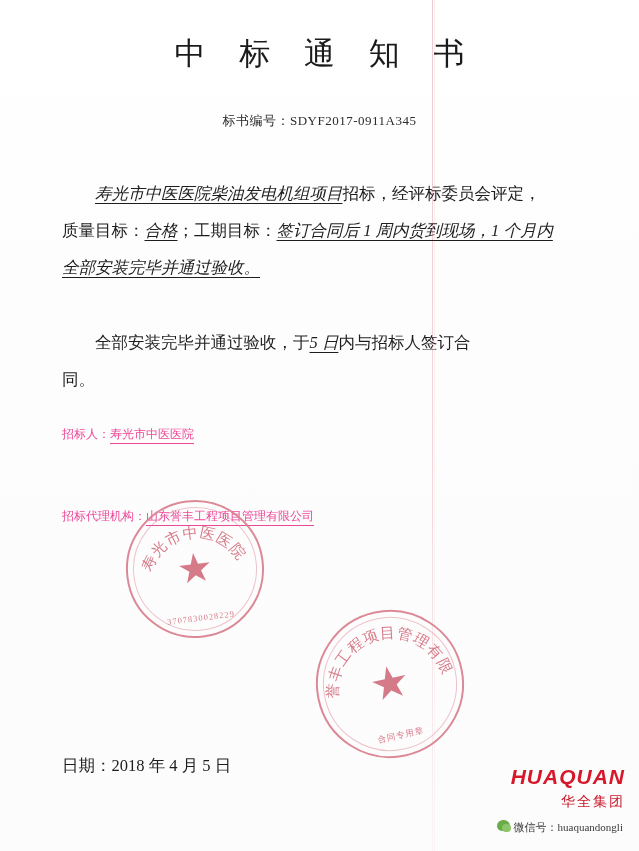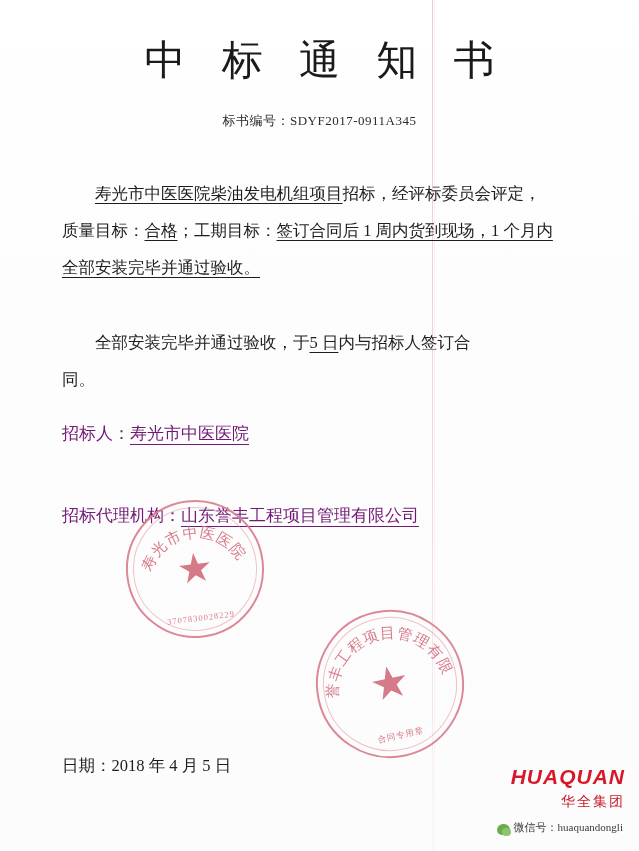--- a/index.html
+++ b/index.html
@@ -36,21 +36,21 @@
   .fold-line.second {
     left: 434px;
     background: linear-gradient(180deg, rgba(240,205,212,0.35) 0%, rgba(245,220,225,0.25) 100%);
   }
   .doc-title {
     position: absolute;
     top: 33px;
     left: 0;
     right: 0;
     text-align: center;
-    font-size: 41px;
+    font-size: 31px;
     letter-spacing: 13px;
     color: #1a1a1a;
     font-family: "Liberation Serif", "DejaVu Serif", serif;
     text-indent: 13px;
   }
   .doc-number {
     position: absolute;
     top: 112px;
     left: 0;
     right: 0;
@@ -74,36 +74,37 @@
   .para {
     margin: 0 0 0 0;
     text-align: justify;
   }
   .indent {
     text-indent: 33px;
   }
   .u {
     text-decoration: underline;
     text-underline-offset: 4px;
+    font-style: italic;
   }
   .redacted {
     display: inline-block;
     width: 86px;
     height: 15px;
     background: #e9e9e9;
     border-bottom: 1px solid #1d1d1d;
     vertical-align: -2px;
   }
   .gap { height: 38px; }
   .gap-small { height: 14px; }
 
   .sig-line {
-    font-size: 17px;
+    font-size: 12px;
     line-height: 44px;
-    color: #701a75;
+    color: #ec4899;
     position: relative;
   }
   .sig-line .filled {
     text-decoration: underline;
     text-underline-offset: 5px;
     padding-right: 14px;
   }
 
   
   .seal {
@@ -186,21 +187,21 @@
     margin-top: 6px;
     font-size: 14px;
     color: #c7182a;
     letter-spacing: 2px;
   }
   .footer-wechat {
     position: absolute;
     right: 16px;
     bottom: 16px;
     display: flex;
-    align-items: flex-end;
+    align-items: flex-start;
     gap: 4px;
     font-size: 11px;
     color: #3a3a3a;
     margin-top: 36px;
   }
   .wechat-icon {
     width: 13px;
     height: 11px;
     border-radius: 6px 6px 5px 5px;
     background: #6aac4a;

